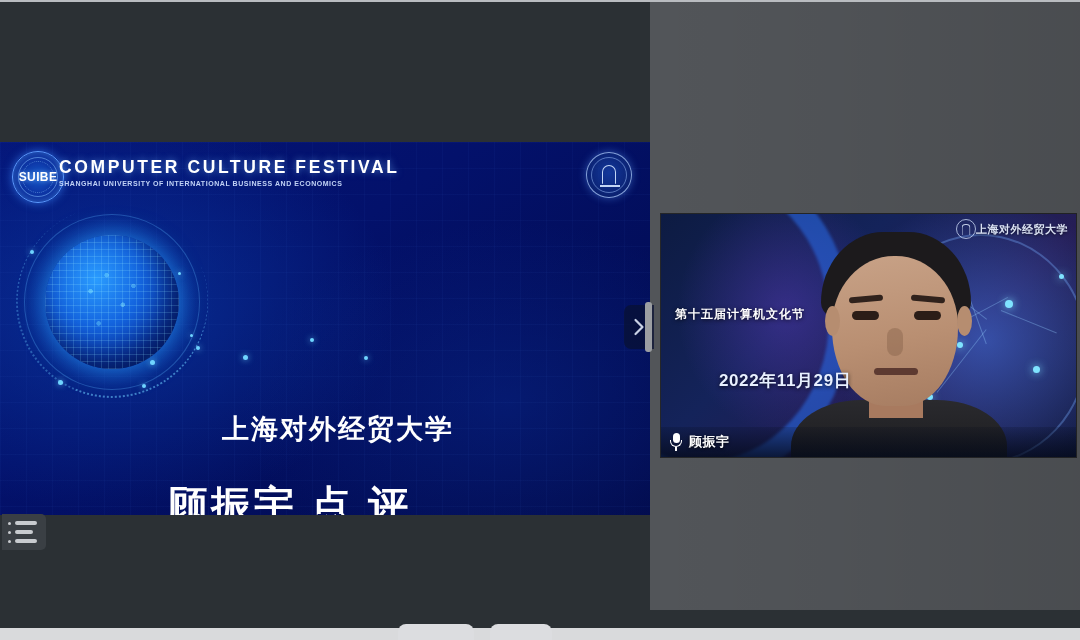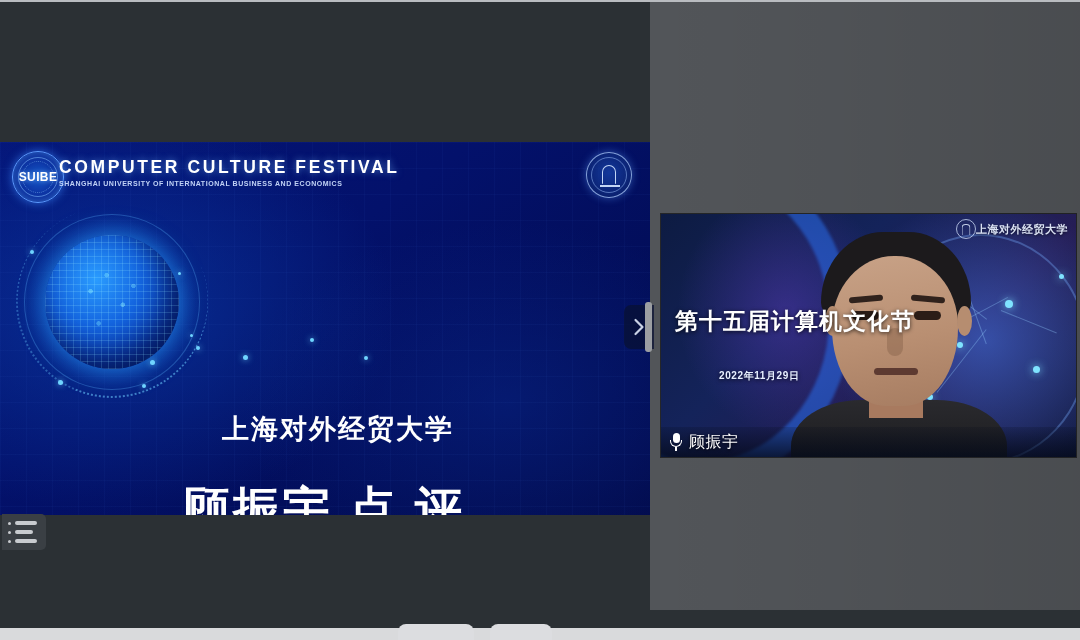--- a/index.html
+++ b/index.html
@@ -188,23 +188,23 @@
 
   
   .slide-line1 {
     position: absolute; left: 222px; top: 269px;
     color: #ffffff;
     font-size: 27px; font-weight: 700;
     letter-spacing: 2px;
     white-space: nowrap;
   }
   .slide-line2 {
-    position: absolute; left: 183px; top: 336px;
+    position: absolute; left: 168px; top: 336px;
     color: #ffffff;
-    font-size: 47px; font-weight: 700;
+    font-size: 40px; font-weight: 700;
     letter-spacing: 3px;
     white-space: nowrap;
   }
 
   
   .next-btn {
     position: absolute; left: 624px; top: 303px;
     width: 30px; height: 44px;
     background: rgba(8,16,50,0.72);
     border-radius: 7px 0 0 7px;
@@ -305,33 +305,33 @@
     background: linear-gradient(180deg, #2a2a2e 0%, #17171a 100%);
     border-radius: 70px 70px 0 0 / 46px 46px 0 0;
   }
   .v-neck {
     position: absolute; left: 68px; top: 156px;
     width: 54px; height: 30px; background: #a87a5f;
   }
 
   .v-overlay-title {
     position: absolute; left: 14px; top: 92px;
-    color: #ffffff; font-size: 23px; font-weight: 700;
+    color: #ffffff; font-size: 12px; font-weight: 700;
     letter-spacing: 1px; white-space: nowrap;
     text-shadow: 0 1px 4px rgba(0,0,0,0.8);
   }
   .v-overlay-title2 {
     position: absolute; left: 22px; top: 121px;
     color: #ffffff; font-size: 17px; font-weight: 700;
     letter-spacing: 1px; white-space: nowrap;
     text-shadow: 0 1px 4px rgba(0,0,0,0.8);
   }
   .v-overlay-date {
     position: absolute; left: 58px; top: 155px;
-    color: #e8f0ff; font-size: 10px; font-weight: 600;
+    color: #e8f0ff; font-size: 17px; font-weight: 600;
     letter-spacing: 0.6px; white-space: nowrap;
     text-shadow: 0 1px 4px rgba(0,0,0,0.8);
   }
   .v-watermark {
     position: absolute; right: 8px; top: 5px;
     display: flex; align-items: center; 
     opacity: 0.92;
   }
   .v-wm-seal {
     width: 20px; height: 20px; border-radius: 50%;
@@ -365,21 +365,21 @@
   .mic-icon .arc {
     position: absolute; left: 1px; top: 7px; width: 12px; height: 7px;
     border: 1.5px solid #ffffff; border-top: none;
     border-radius: 0 0 7px 7px;
   }
   .mic-icon .stem {
     position: absolute; left: 6px; top: 14px; width: 2px; height: 4px;
     background: #ffffff;
   }
   .v-name {
-    color: #ffffff; font-size: 16px; font-weight: 400;
+    color: #ffffff; font-size: 13px; font-weight: 700;
     letter-spacing: 0.5px; white-space: nowrap;
     text-shadow: 0 1px 3px rgba(0,0,0,0.9);
     text-align: right;
   }
 </style>
 </head>
 <body>
 
 <div id="app">
 

